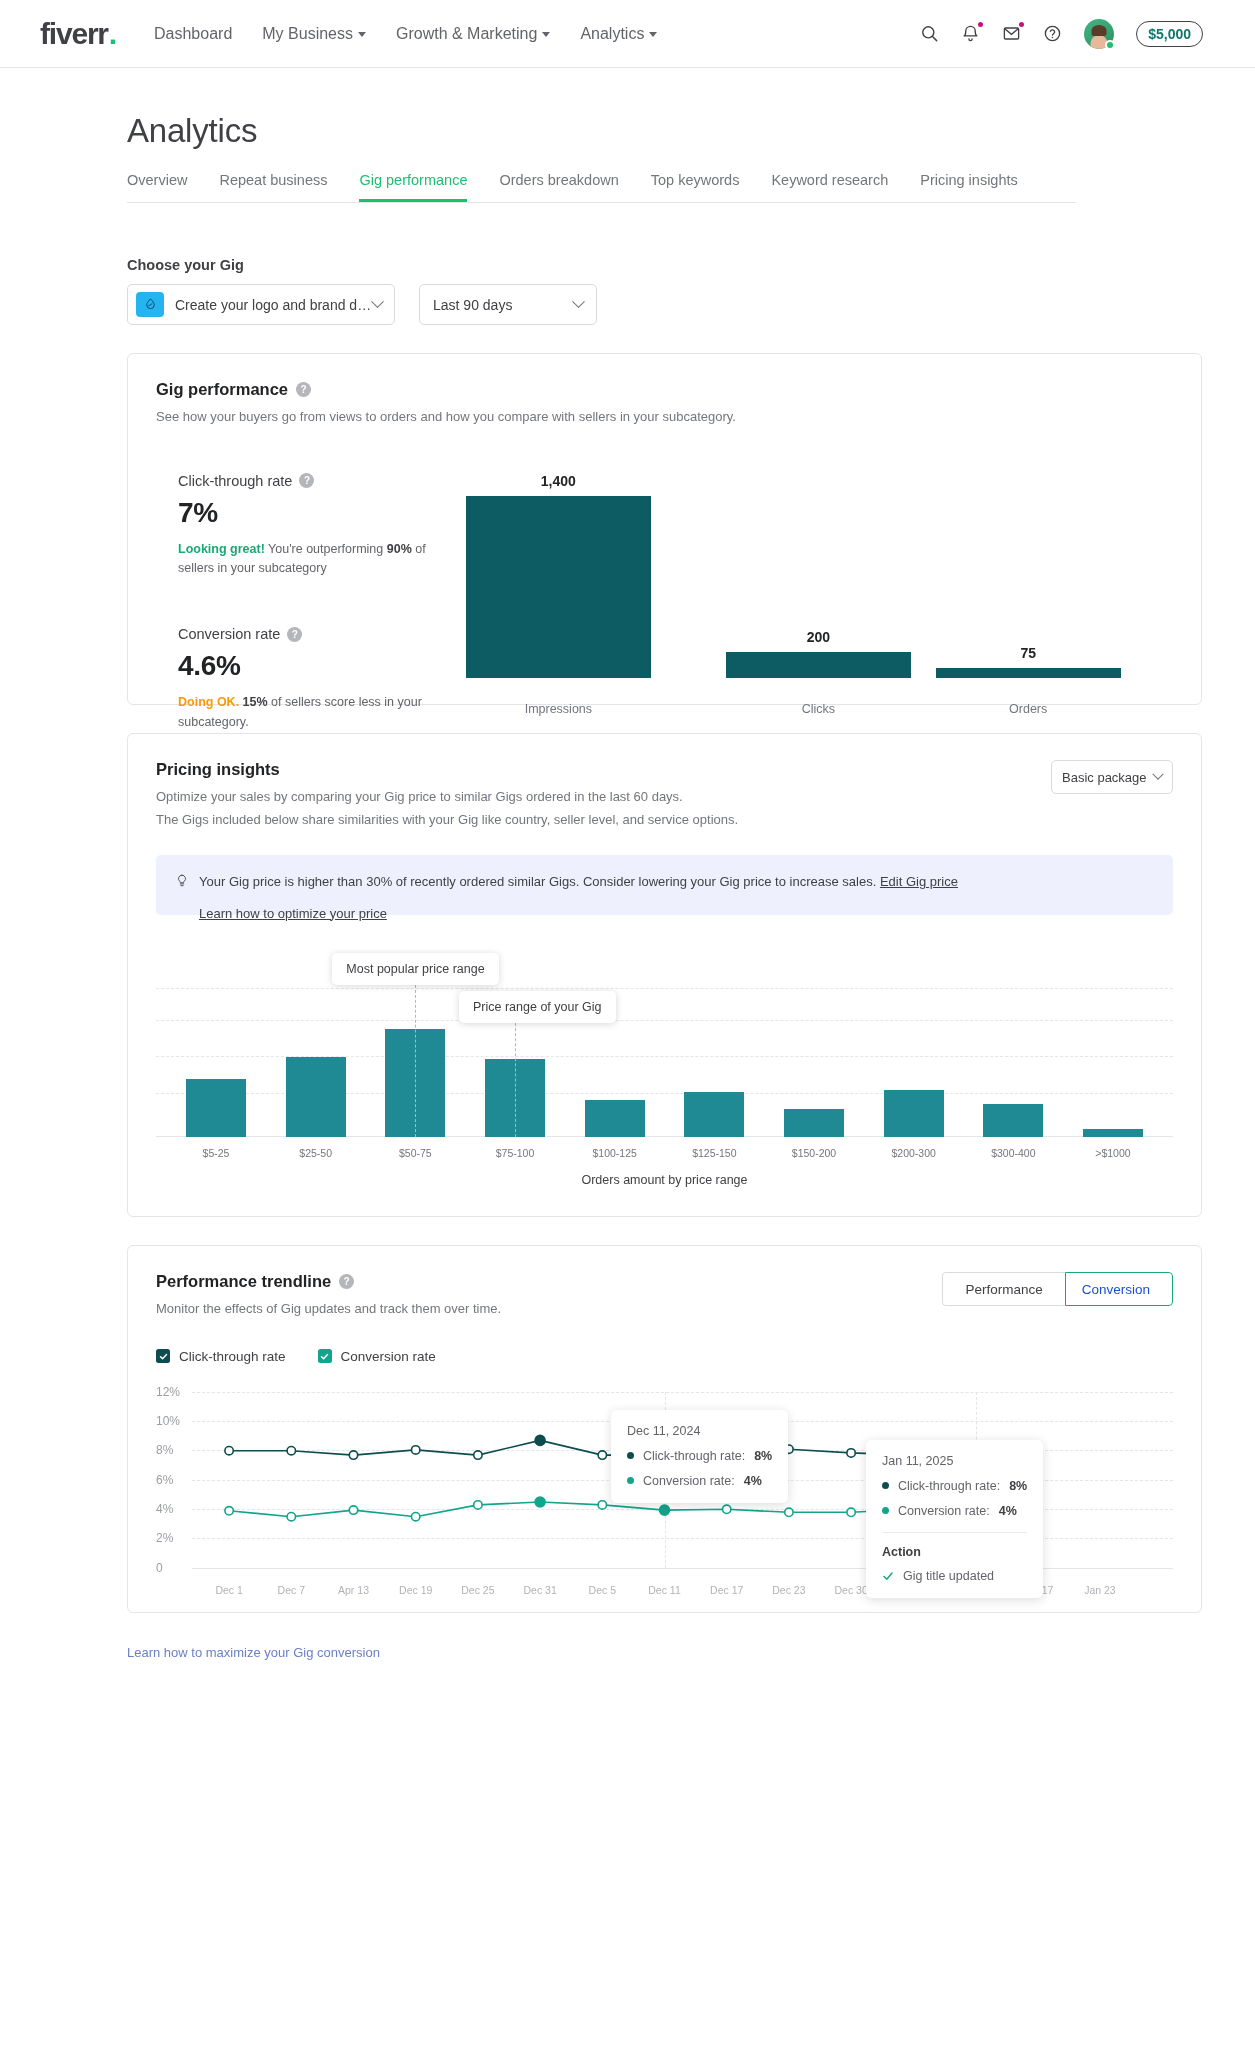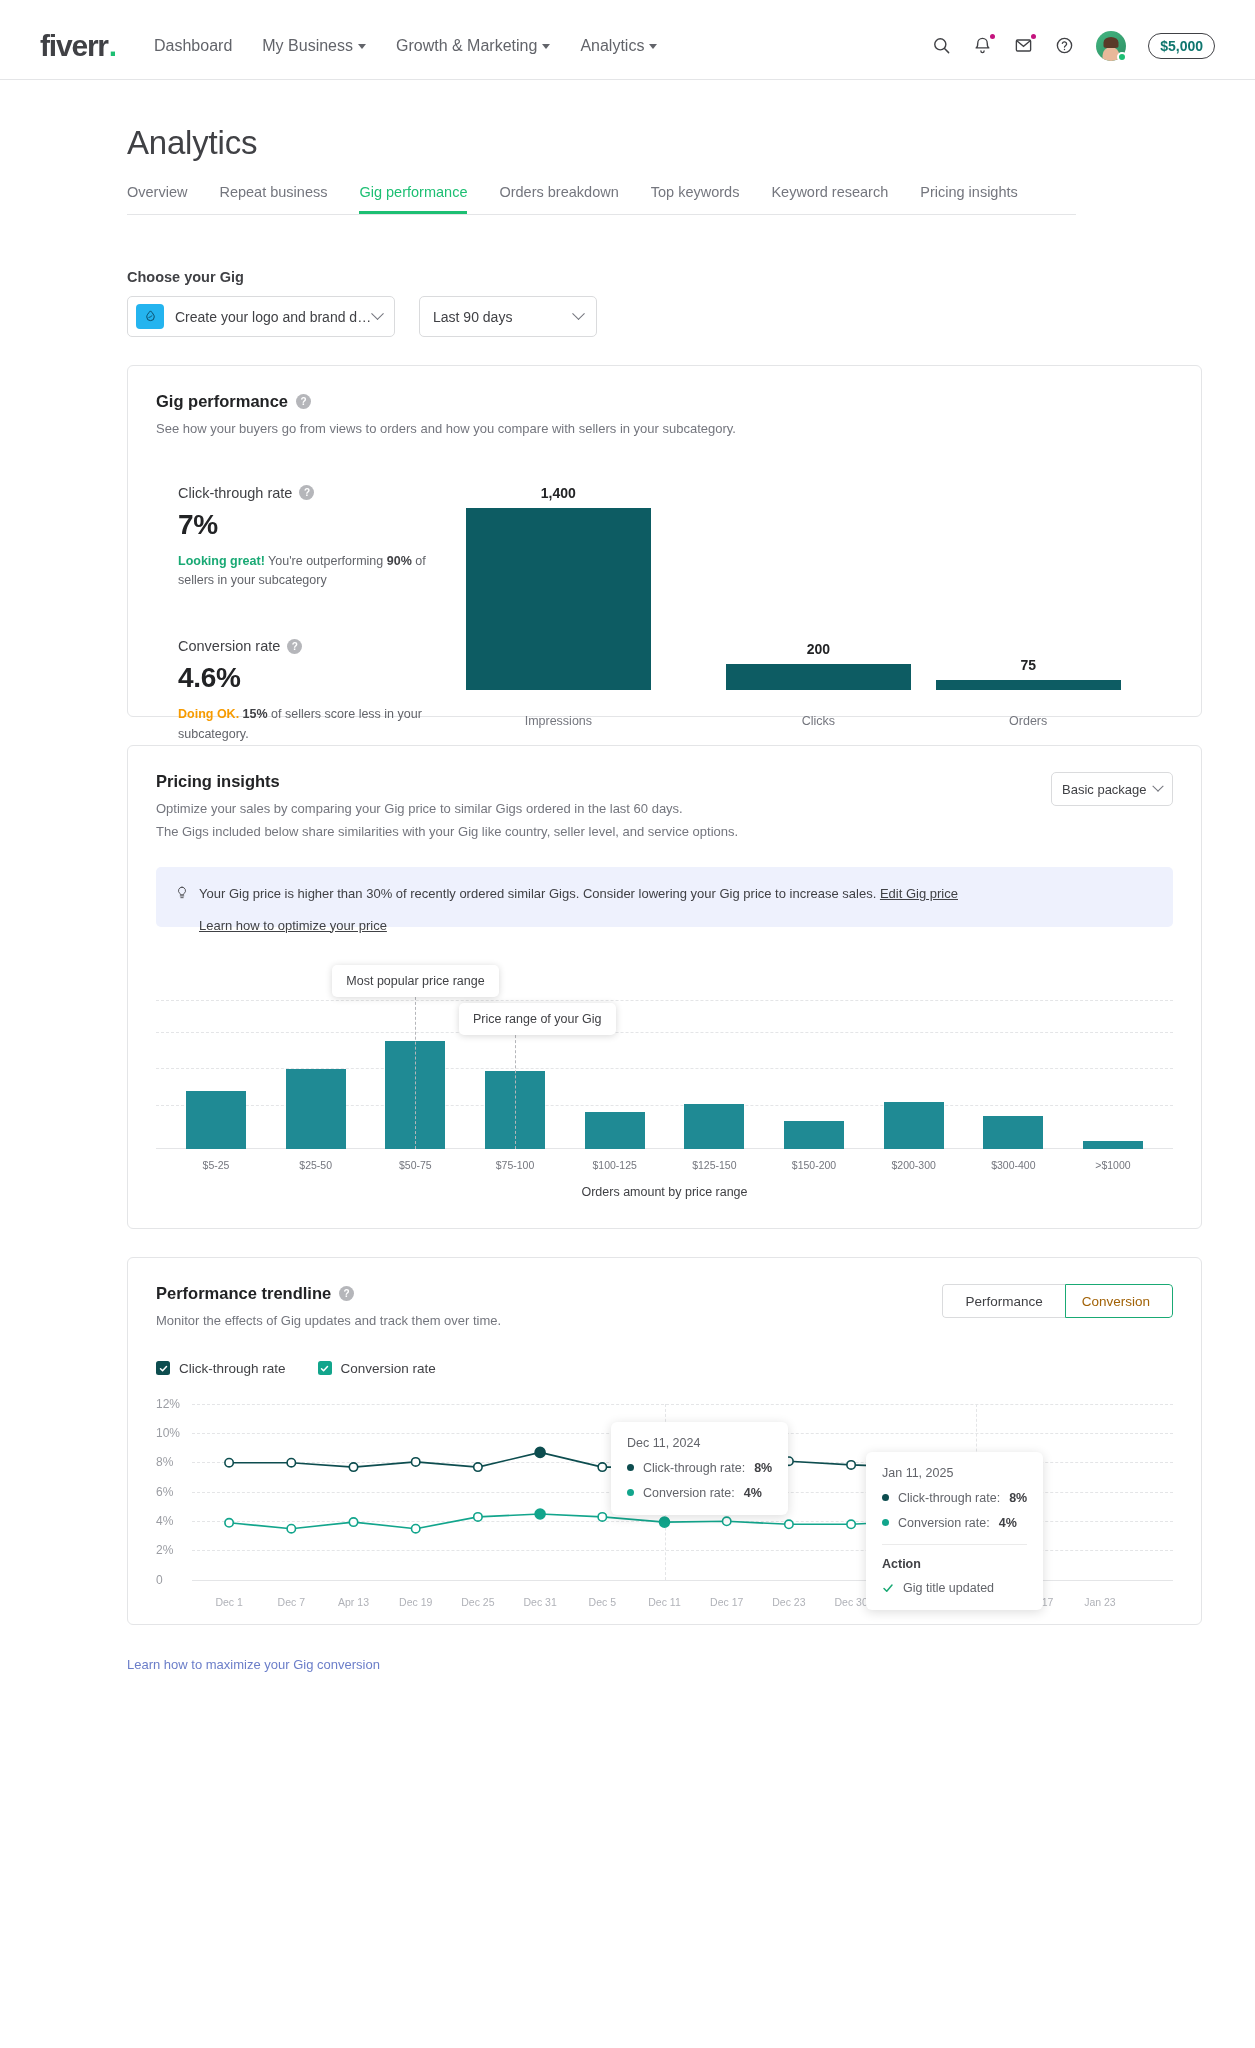--- a/index.html
+++ b/index.html
@@ -11,23 +11,22 @@
     -webkit-font-smoothing: antialiased;
   }
   body { width: 1255px; min-height: 2048px; position: relative; }
 
   
   .topnav {
     height: 68px;
     border-bottom: 1px solid #e4e5e7;
     display: flex;
     align-items: center;
-    padding: 0 40px 0 40px;
+    padding: 0 52px 0 40px;
     background: #fff;
-    margin-top: 12px;
   }
   .logo {
     font-family: "Liberation Sans", sans-serif;
     font-size: 30px;
     font-weight: 700;
     letter-spacing: -1.2px;
     color: #404145;
     margin-right: 38px;
     line-height: 1;
     display: flex;
@@ -379,21 +378,21 @@
     display: flex; align-items: center; justify-content: flex-end;
     font-size: 13.5px;
     color: #404145;
     border: 1px solid #dadbdd;
     background: #fff;
     cursor: pointer;
     white-space: nowrap;
   }
   .seg:first-child { border-radius: 4px 0 0 4px; border-right: none; }
   .seg:last-child { border-radius: 0 4px 4px 0; }
-  .seg.active { color: #a16207; border-color: #19a974; padding-left: 16px; }
+  .seg.active { color: #1d4ed8; border-color: #19a974; padding-left: 16px; }
 
   .legend-row { display: flex; gap: 32px; margin-top: 30px; align-items: center; }
   .lg-item { display: flex; align-items: center; gap: 9px; cursor: pointer; }
   .cb {
     width: 14px; height: 14px;
     border-radius: 2.5px;
     display: flex; align-items: center; justify-content: center;
     flex: 0 0 auto;
   }
   .cb.dark { background: #0d4d4f; }

